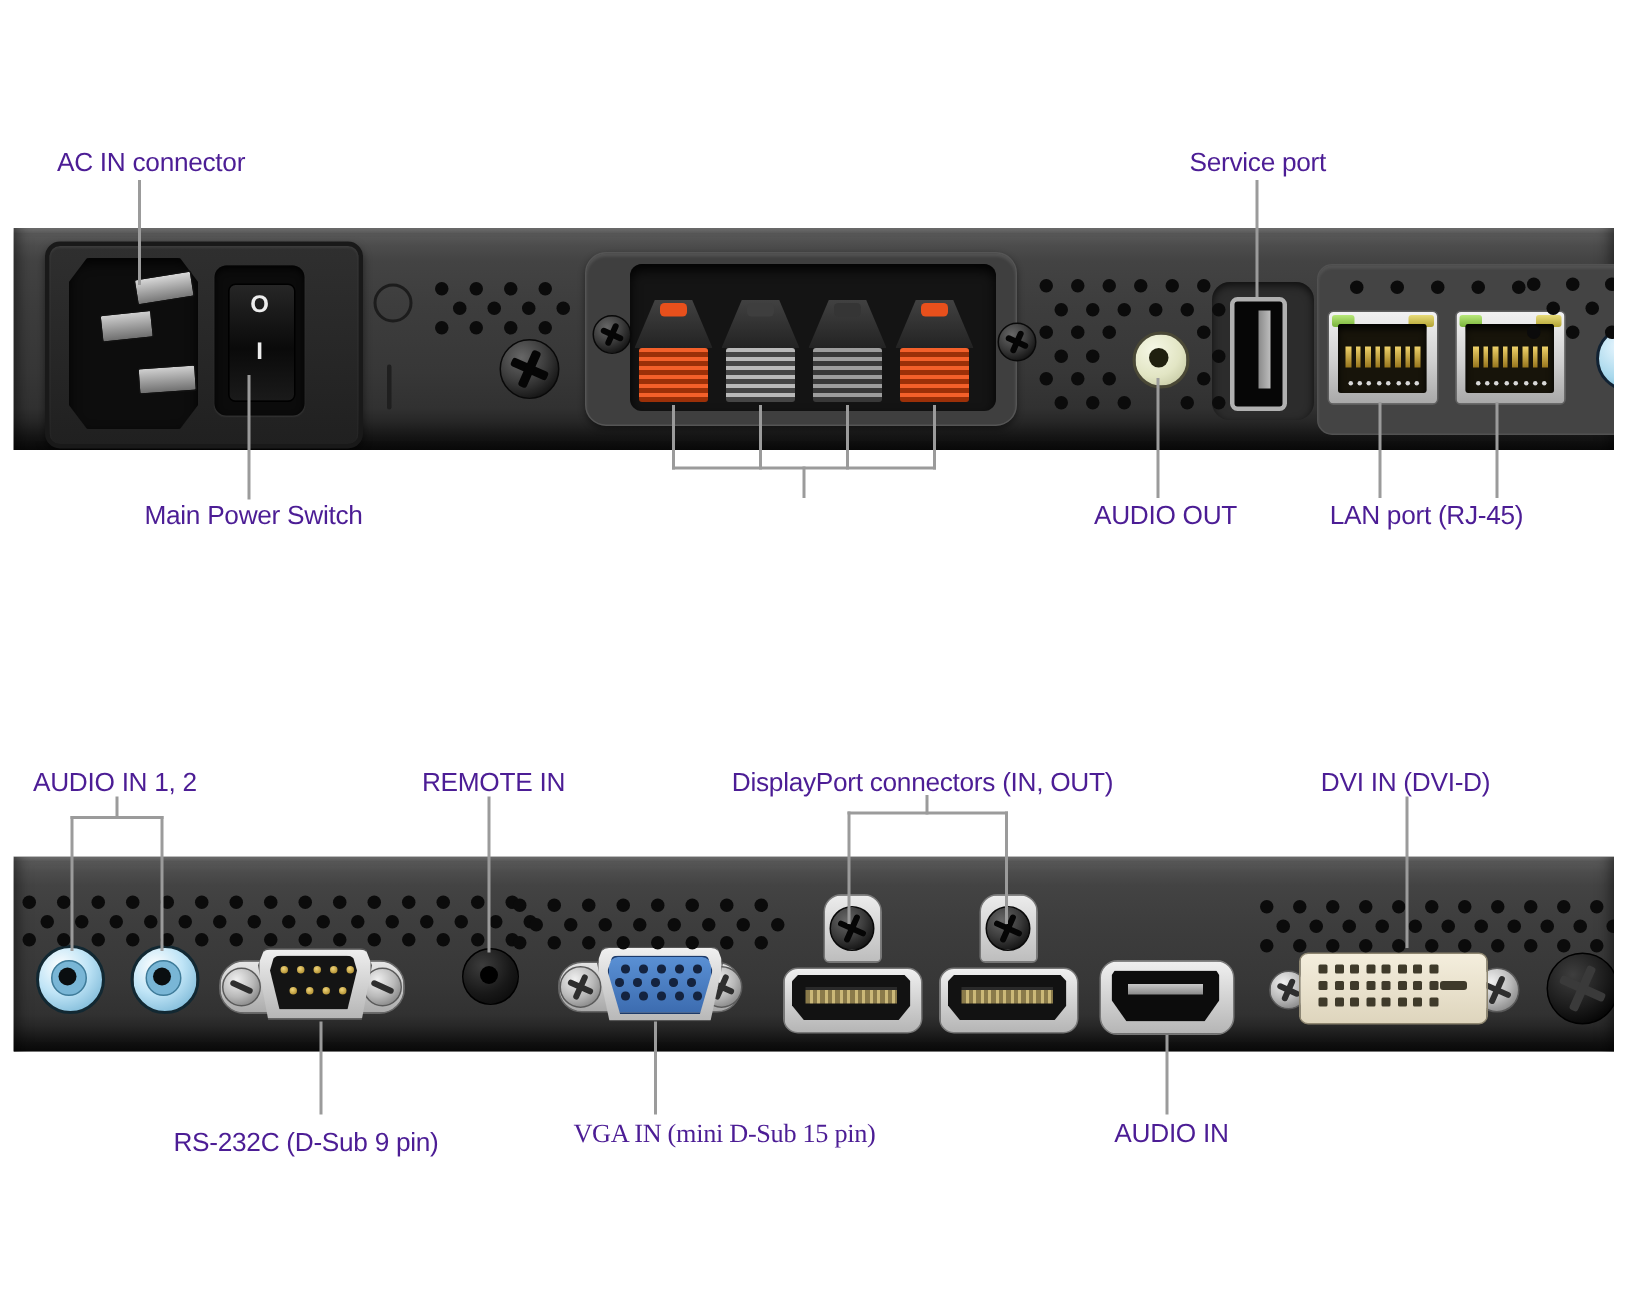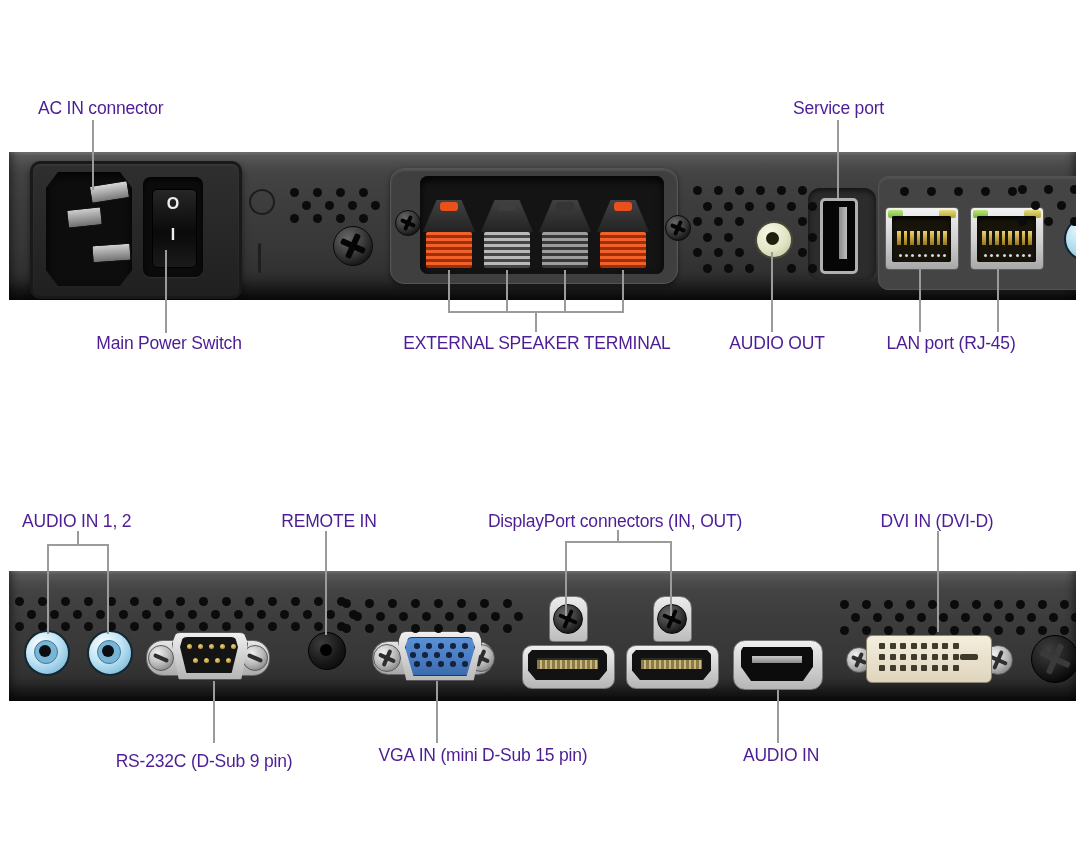--- a/index.html
+++ b/index.html
@@ -484,24 +484,23 @@
   <div class="vline" style="left:565px;top:541px;height:75px;"></div>
   <div class="vline" style="left:670px;top:541px;height:75px;"></div>
   <div class="vline" style="left:937px;top:531px;height:101px;"></div>
   <div class="vline" style="left:213px;top:681px;height:62px;"></div>
   <div class="vline" style="left:436px;top:681px;height:62px;"></div>
   <div class="vline" style="left:777px;top:690px;height:53px;"></div>
 
   <div class="lbl" style="left:38px;top:99px;">AC IN connector</div>
   <div class="lbl" style="left:793px;top:99px;">Service port</div>
   <div class="lbl center" style="left:169px;top:334px;">Main Power Switch</div>
-  <div class="lbl center" style="left:537px;top:334px;">EXTERNAL SPEAKER TERMINAL</div>
   <div class="lbl center" style="left:777px;top:334px;">AUDIO OUT</div>
   <div class="lbl center" style="left:951px;top:334px;">LAN port (RJ-45)</div>
 
   <div class="lbl" style="left:22px;top:512px;">AUDIO IN 1, 2</div>
   <div class="lbl center" style="left:329px;top:512px;">REMOTE IN</div>
   <div class="lbl center" style="left:615px;top:512px;">DisplayPort connectors (IN, OUT)</div>
   <div class="lbl center" style="left:937px;top:512px;">DVI IN (DVI-D)</div>
   <div class="lbl center" style="left:204px;top:752px;">RS-232C (D-Sub 9 pin)</div>
-  <div class="lbl center" style="left:483px;top:746px;">VGA IN (mini D-Sub 15 pin)</div>
+  <div class="lbl center" style="left:483px;top:746px;font-family:Liberation Serif, serif;">VGA IN (mini D-Sub 15 pin)</div>
   <div class="lbl center" style="left:781px;top:746px;">AUDIO IN</div>
 </div>
 
 </body></html>

